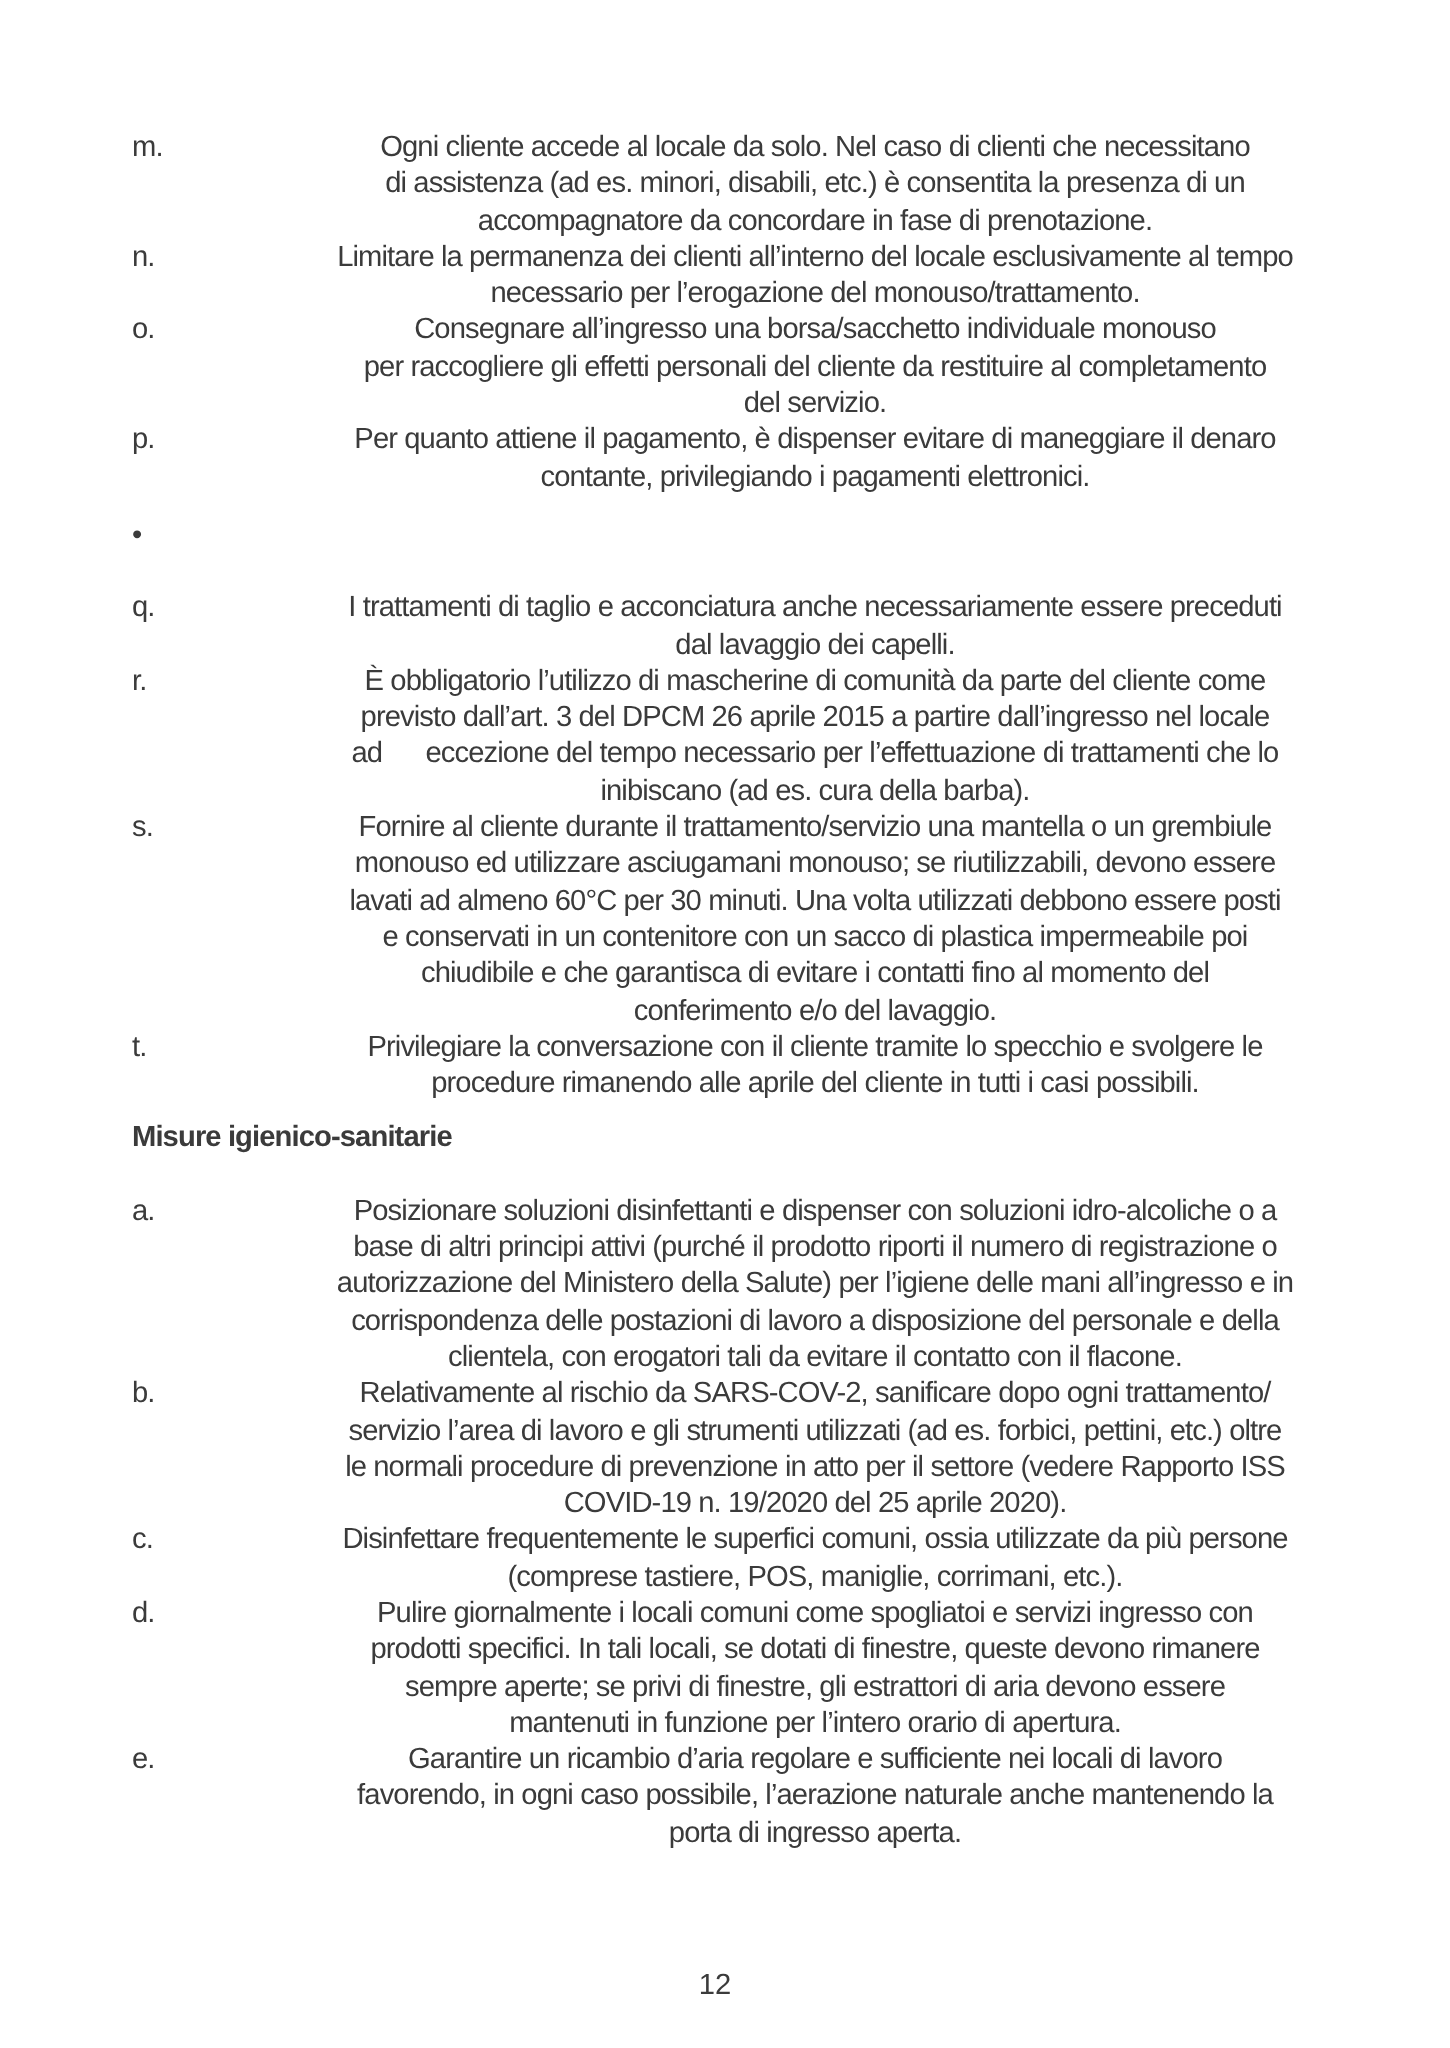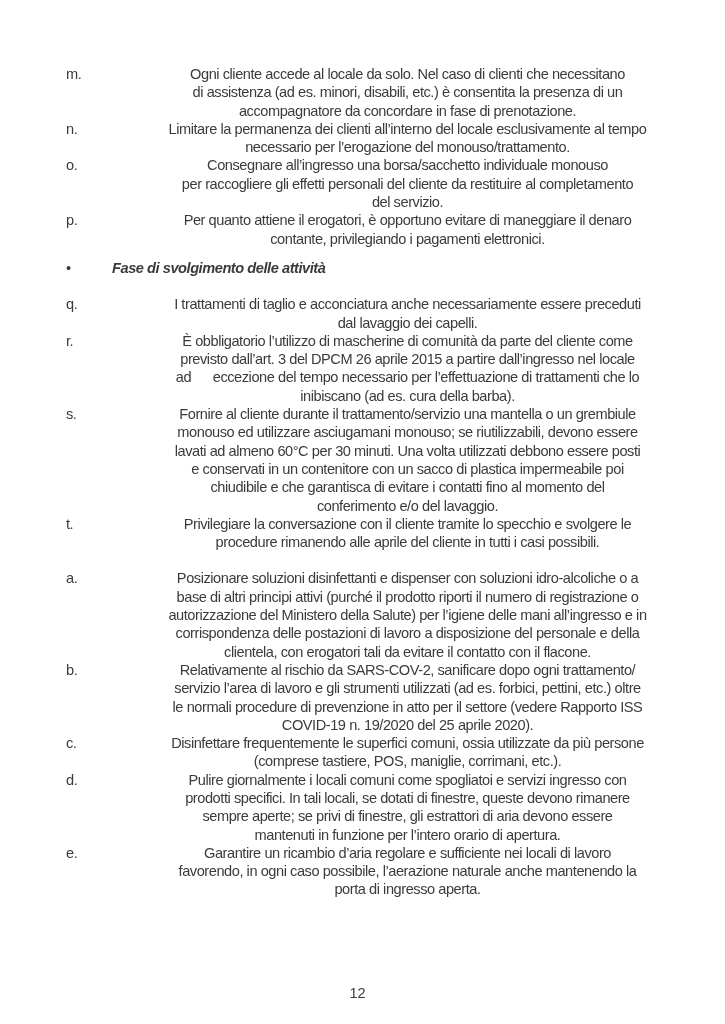--- a/index.html
+++ b/index.html
@@ -85,27 +85,26 @@
 necessario per l’erogazione del monouso/trattamento.</span>
     </div>
     <div class="item">
       <span class="lbl">o.</span>
       <span class="txt">Consegnare all’ingresso una borsa/sacchetto individuale monouso
 per raccogliere gli effetti personali del cliente da restituire al completamento
 del servizio.</span>
     </div>
     <div class="item">
       <span class="lbl">p.</span>
-      <span class="txt">Per quanto attiene il erogatori, è opportuno evitare di maneggiare il denaro
+      <span class="txt">Per quanto attiene il pagamento, è dispenser evitare di maneggiare il denaro
 contante, privilegiando i pagamenti elettronici.</span>
     </div>
 
     <div class="phase-header">
       <span class="bullet">•</span>
-      <span class="hdr-txt">Fase di svolgimento delle attività</span>
     </div>
 
     <div class="block-gap">
       <div class="item">
         <span class="lbl">q.</span>
         <span class="txt">I trattamenti di taglio e acconciatura anche necessariamente essere preceduti
 dal lavaggio dei capelli.</span>
       </div>
       <div class="item">
         <span class="lbl">r.</span>
@@ -123,20 +122,21 @@
 chiudibile e che garantisca di evitare i contatti fino al momento del
 conferimento e/o del lavaggio.</span>
       </div>
       <div class="item">
         <span class="lbl">t.</span>
         <span class="txt">Privilegiare la conversazione con il cliente tramite lo specchio e svolgere le
 procedure rimanendo alle aprile del cliente in tutti i casi possibili.</span>
       </div>
     </div>
 
+    <div class="heading">Misure igienico-sanitarie</div>
 
     <div class="block-gap">
       <div class="item">
         <span class="lbl">a.</span>
         <span class="txt">Posizionare soluzioni disinfettanti e dispenser con soluzioni idro-alcoliche o a
 base di altri principi attivi (purché il prodotto riporti il numero di registrazione o
 autorizzazione del Ministero della Salute) per l’igiene delle mani all’ingresso e in
 corrispondenza delle postazioni di lavoro a disposizione del personale e della
 clientela, con erogatori tali da evitare il contatto con il flacone.</span>
       </div>

